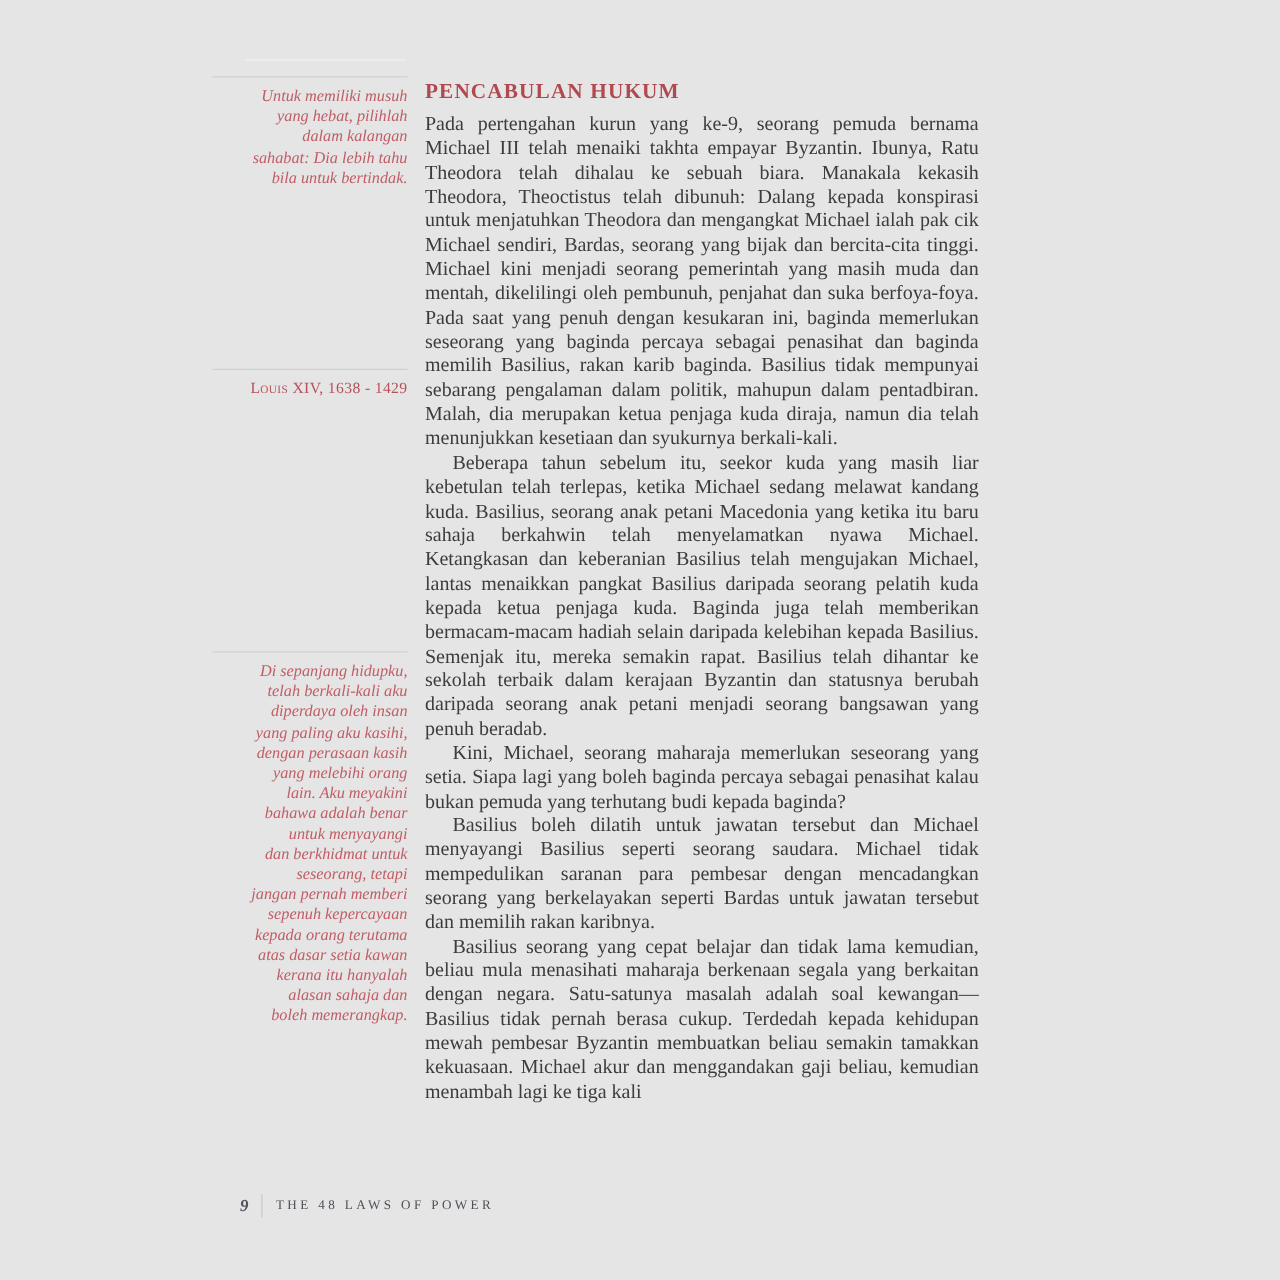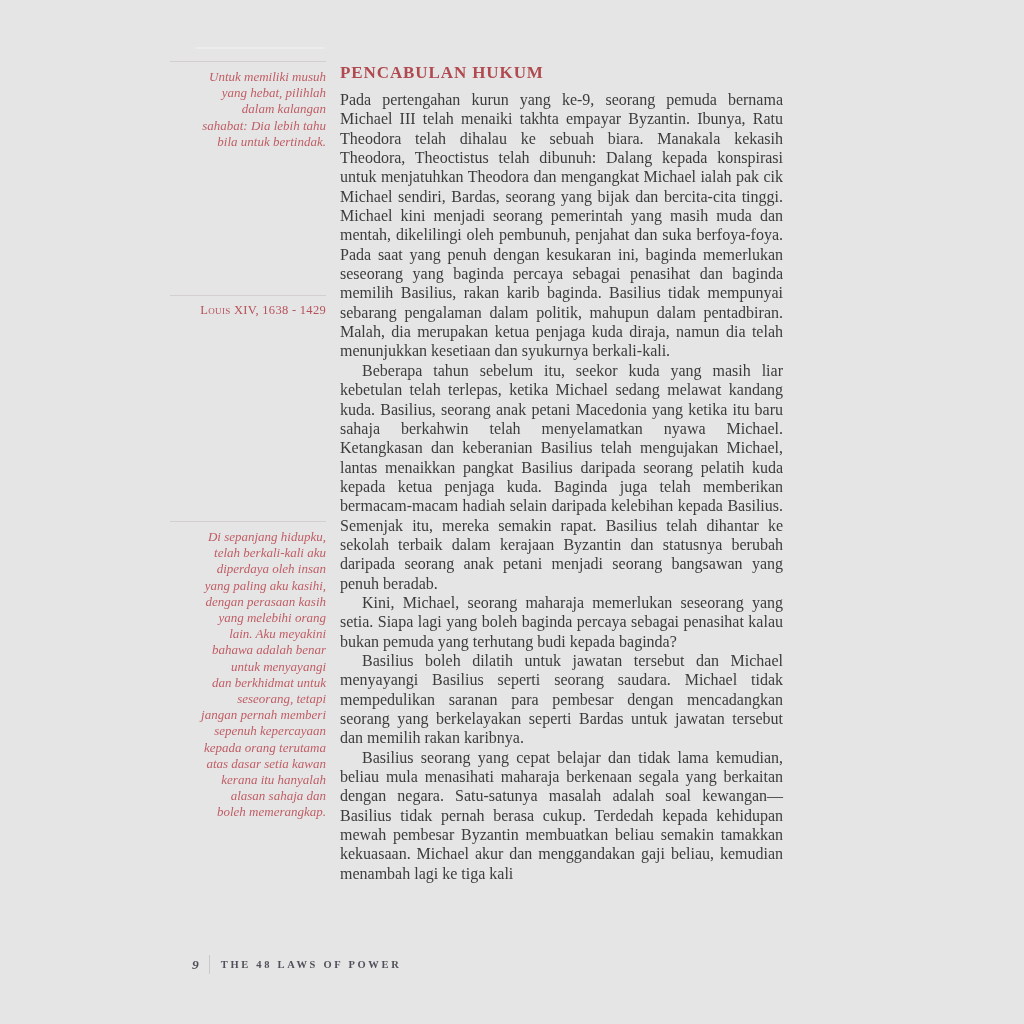--- a/index.html
+++ b/index.html
@@ -37,21 +37,21 @@
   }
   .body-para.indent { text-indent:22px; }
 
   
   .page-footer {
     position:absolute; left:192px; top:955px; display:flex; align-items:center;
     color:#50505a;
   }
   .page-number { font-style:italic; font-weight:700; font-size:13.5px; }
   .footer-bar { width:1px; height:19px; background:#c9c9c9; margin:0 11px 0 10px; }
-  .book-title { font-size:10.5px; letter-spacing:2.7px; font-weight:700; }
+  .book-title { font-size:10.5px; letter-spacing:2.7px; font-weight:400; }
 </style>
 </head>
 <body>
 
 <div class="page">
 
   <div class="ghost-rule"></div>
 
   <aside class="quote-block q1">
     <hr class="quote-rule">

